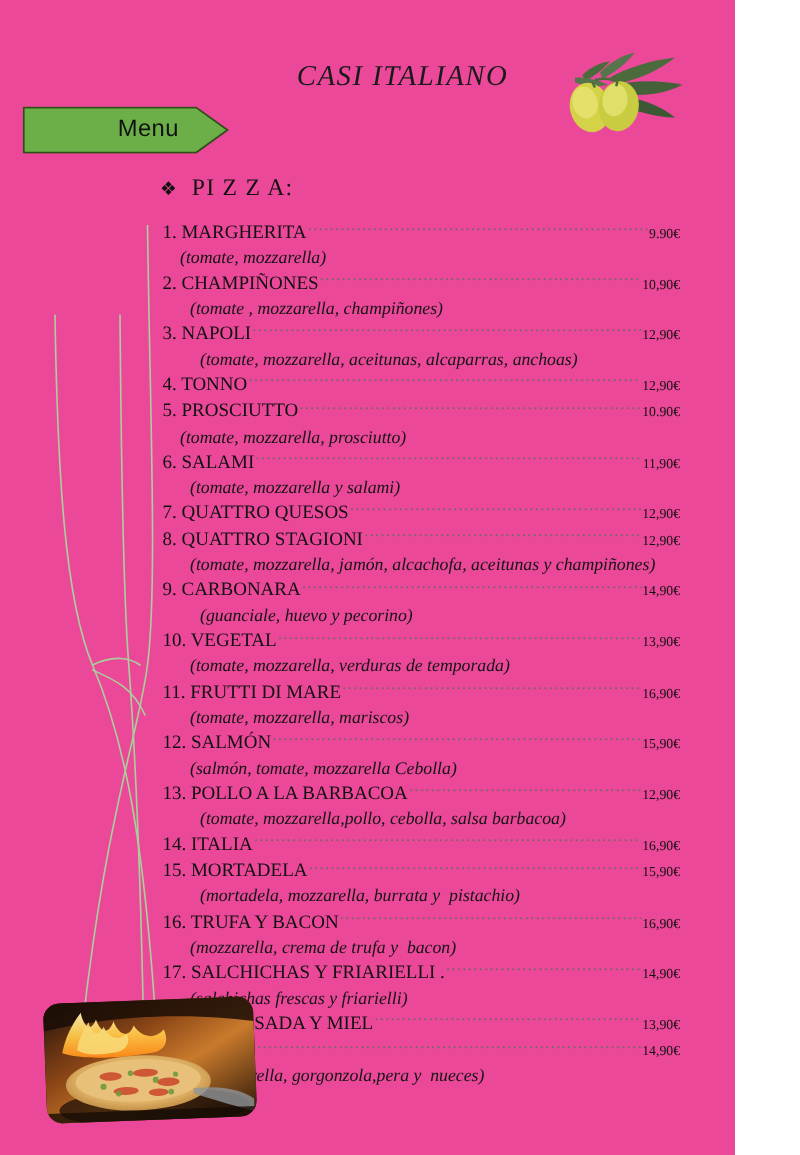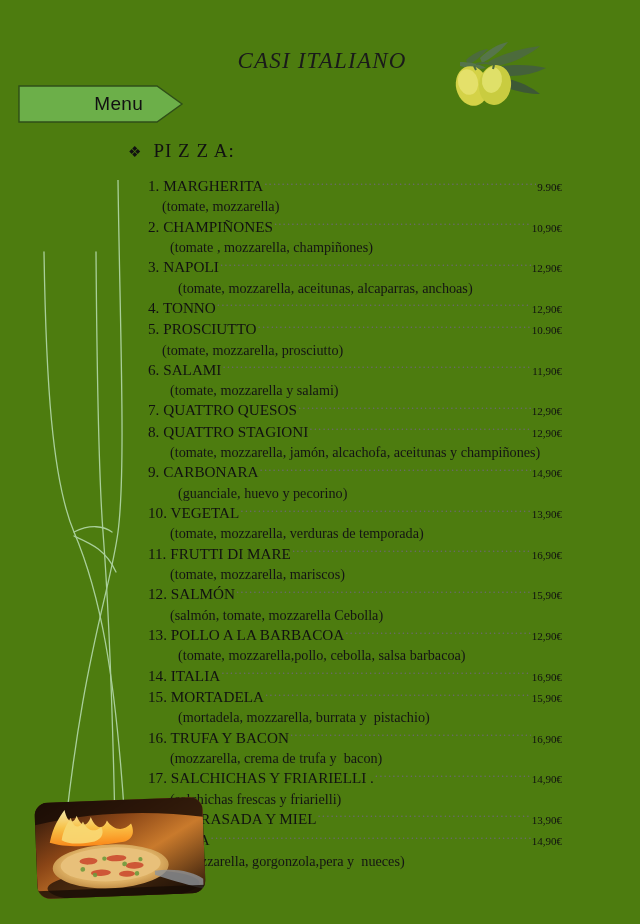--- a/index.html
+++ b/index.html
@@ -5,23 +5,23 @@
   html, body {
     margin: 0;
     padding: 0;
     background: #ffffff;
   }
   body {
     font-family: "Liberation Serif", serif;
   }
   #page {
     position: relative;
-    width: 640px;
+    width: 588px;
     height: 924px;
-    background: #4d7c0f;
+    background: #ec4899;
     overflow: hidden;
   }
 
   
   #vine {
     position: absolute;
     left: 0;
     top: 180px;
     width: 240px;
     height: 700px;
@@ -94,21 +94,21 @@
     font-size: 15px;
     line-height: 1;
   }
   #section-heading .heading-text {
     letter-spacing: 1px;
   }
 
   
   #menu-list {
     position: absolute;
-    left: 148px;
+    left: 130px;
     top: 176px;
     width: 414px;
   }
   .menu-entry { width: 100%; }
 
   .item-line {
     display: flex;
     align-items: baseline;
     width: 100%;
     font-family: "Liberation Serif", serif;
@@ -136,20 +136,21 @@
     white-space: nowrap;
   }
   .item-price {
     flex: 0 0 auto;
     text-align: right;
     font-size: 11px;
   }
 
   .desc-line {
     font-family: "Liberation Serif", serif;
+    font-style: italic;
     font-size: 14.2px;
     line-height: 19.2px;
     color: #141414;
     white-space: pre;
   }
   .desc-indent-1 { padding-left: 14px; }
   .desc-indent-2 { padding-left: 22px; }
   .desc-indent-3 { padding-left: 30px; }
 
   

